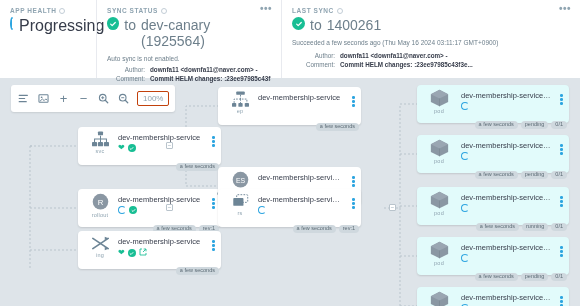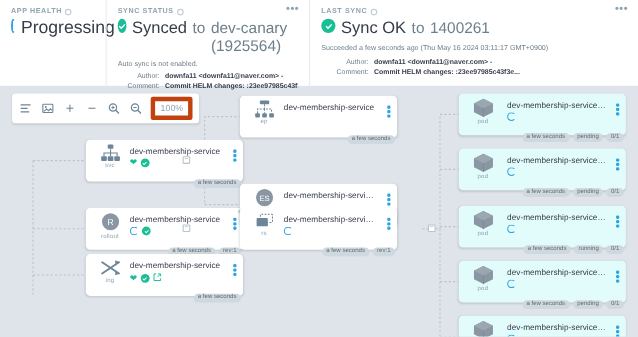--- a/index.html
+++ b/index.html
@@ -59,21 +59,21 @@
   .toolbar {
     position:absolute; left:11px; top:85px; height:27px;
     background:#fff; border-radius:3px; display:flex; align-items:center;
     padding:0 6px; gap:7px; box-shadow:0 1px 2px rgba(0,0,0,.10); z-index:40;
   }
   .tb-btn {
     width:13px; height:15px; display:flex; align-items:center; justify-content:center;
     color:#6d8596; cursor:pointer;
   }
   .zoom-val {
-    font-size:8px; color:#8fa4b1; border:4px solid #c2410c; border-radius:2px;
+    font-size:8px; color:#8fa4b1; border:1px solid #c2410c; border-radius:2px;
     padding:2px 5px; background:#fff; min-width:27px; text-align:center;
   }
   
   .graph { position:absolute; left:0; top:78px; width:580px; height:228px; overflow:hidden; }
   .edges { position:absolute; left:0; top:0; width:580px; height:228px; }
   .node {
     position:absolute; background:#fff; border-radius:4px;
     box-shadow:0 1px 2px rgba(0,0,0,.13);
     height:38px; width:143px;
   }
@@ -143,21 +143,20 @@
     <div class="hdr-label">
       <span>SYNC STATUS</span>
       <span class="info-dot"></span>
     </div>
     <div class="status-line">
       <span class="check-badge">
         <svg width="8" height="8" viewBox="0 0 12 12">
             <path d="M2.5 6.2l2.3 2.3 4.6-4.8" stroke="#fff" stroke-width="1.8" fill="none" stroke-linecap="round" stroke-linejoin="round"></path>
           </svg>
       </span>
-      <span class="status-text">Synced</span>
       <span class="status-sub">to</span>
       <span class="status-sub rev">dev-canary (1925564)</span>
     </div>
     <div class="auto-sync">Auto sync is not enabled.</div>
     <div class="meta-table">
       <div class="meta-row">
         <span class="meta-key">Author:</span>
         <span class="meta-val">downfa11 &lt;downfa11@naver.com&gt; -</span>
       </div>
       <div class="meta-row">
@@ -172,21 +171,20 @@
     <div class="hdr-label">
       <span>LAST SYNC</span>
       <span class="info-dot"></span>
     </div>
     <div class="status-line">
       <span class="check-badge">
         <svg width="8" height="8" viewBox="0 0 12 12">
             <path d="M2.5 6.2l2.3 2.3 4.6-4.8" stroke="#fff" stroke-width="1.8" fill="none" stroke-linecap="round" stroke-linejoin="round"></path>
           </svg>
       </span>
-      <span class="status-text">Sync OK</span>
       <span class="status-sub">to</span>
       <span class="status-sub rev">1400261</span>
     </div>
     <div class="succeeded">Succeeded a few seconds ago (Thu May 16 2024 03:11:17 GMT+0900)</div>
     <div class="meta-table">
       <div class="meta-row">
         <span class="meta-key">Author:</span>
         <span class="meta-val">downfa11 &lt;downfa11@naver.com&gt; -</span>
       </div>
       <div class="meta-row">

